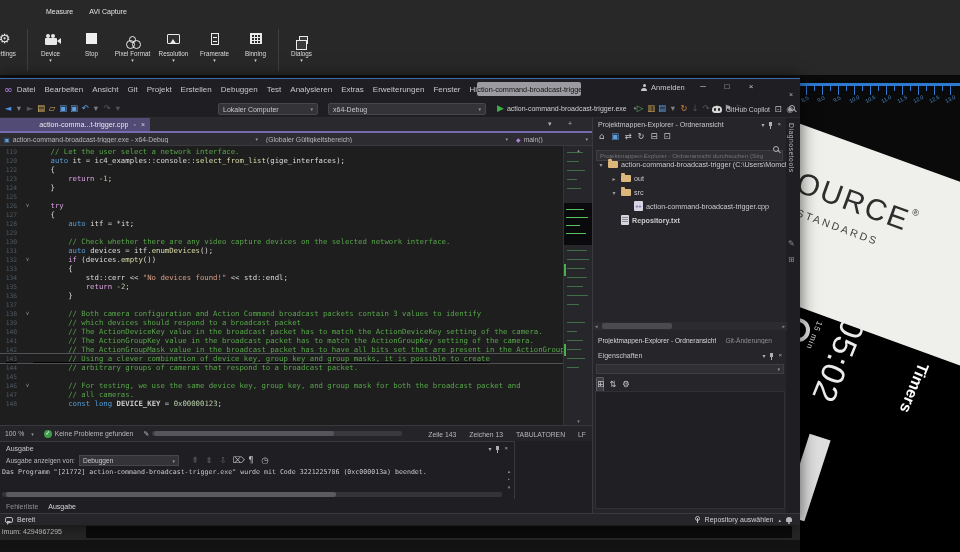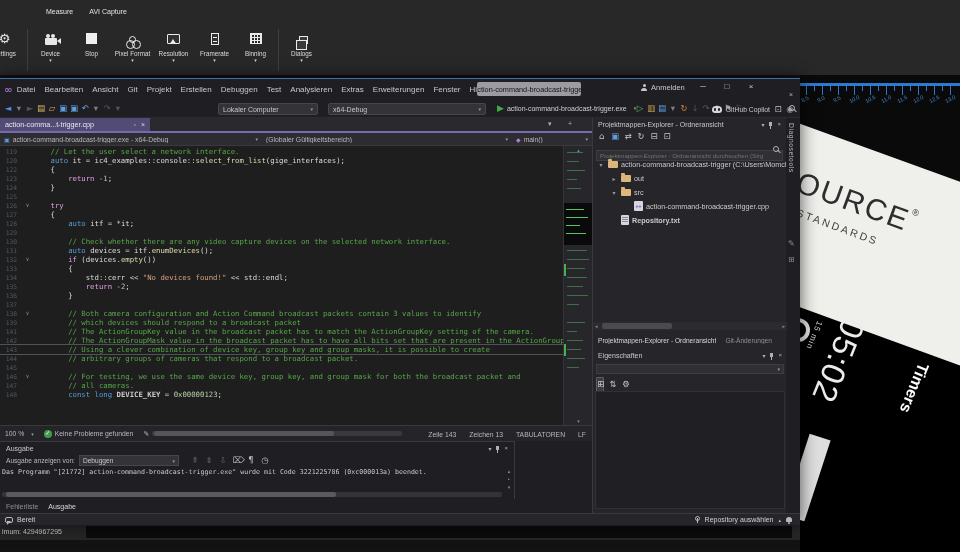--- a/index.html
+++ b/index.html
@@ -89,38 +89,38 @@
   .run-label{font-size:7px;color:#d0d0d0;white-space:nowrap;}
   .copilot-cluster{position:absolute;right:6px;top:3px;display:flex;align-items:center;gap:4px;}
   .copilot-icon{width:10px;height:7px;background:#d8d8d8;border-radius:4px 4px 3px 3px;position:relative;}
   .copilot-icon::before{content:"";position:absolute;left:2px;top:2px;width:2px;height:3px;border-radius:1px;background:#222;box-shadow:4px 0 0 #222;}
   .copilot-label{font-size:6.8px;color:#c8c8cc;white-space:nowrap;}
 
   
   .tabbar{position:absolute;left:0;top:39px;width:592px;height:13px;background:#2a2a2e;}
   .doc-tab{position:absolute;left:0;top:0;height:13px;width:150px;background:#514b76;display:flex;align-items:center;
     padding:0 5px;gap:5px;}
-  .doc-tab-label{font-size:7.2px;color:#e8e8ec;white-space:nowrap;overflow:hidden;flex:1;}
+  .doc-tab-label{font-size:7.2px;color:#e8e8ec;white-space:nowrap;overflow:hidden;flex:1;text-align:right;}
   .doc-dot{font-size:7px;color:#d8d8dc;}
   .doc-x{font-size:7px;color:#d8d8dc;}
   .tab-extra{position:absolute;top:2px;font-size:7px;color:#b0b0b4;}
   .tab-underline{position:absolute;left:0;top:52px;width:592px;height:2px;background:#756bae;}
   .breadcrumb{position:absolute;left:0;top:54px;width:592px;height:13px;background:#2d2d31;border-bottom:1px solid #3a3a3e;
     display:flex;align-items:center;}
   .bc-seg{display:flex;align-items:center;height:13px;padding:0 4px;font-size:6.8px;color:#b8b8bc;white-space:nowrap;overflow:hidden;}
   .bc-seg .dd-caret{margin-left:auto;}
   .bc1{width:262px;}.bc2{width:250px;}.bc3{flex:1;}
   .bc-ico{font-size:6px;margin-right:3px;color:#5f9fe0;font-family:"DejaVu Sans",sans-serif;}
   .bc-cube{color:#b07fd8;}
 
   .codearea{position:absolute;left:0;top:67px;width:592px;height:279px;background:#1e1e1e;overflow:hidden;}
   #code-lines{position:absolute;left:0;top:1px;right:29px;}
   .cl{height:9px;display:flex;align-items:center;white-space:pre;
     font-family:"DejaVu Sans Mono",monospace;font-size:7.3px;line-height:9px;}
-  .cl.cur{outline:1px solid #515158;}
+  .cl.cur{outline:1px solid #515158;text-decoration:underline;}
   .ln{width:22px;text-align:right;color:#4f5a63;font-size:6.3px;padding-right:5px;flex:none;}
   .fold{width:11px;color:#8a8a8a;font-size:5.5px;text-align:center;flex:none;font-family:"DejaVu Sans",sans-serif;}
   .ct{flex:1;overflow:hidden;}
   .tk-c{color:#57a64a;} .tk-k{color:#569cd6;} .tk-ctl{color:#d8a0df;} .tk-s{color:#d69d85;}
   .tk-n{color:#b5cea8;} .tk-p{color:#dcdcdc;} .tk-fn{color:#dcdcaa;} .tk-cn{color:#cacaca;font-weight:bold;}
   .mini{position:absolute;right:0;top:0;width:29px;height:279px;background:#27272b;border-left:1px solid #333338;}
   .mini-vp{position:absolute;left:0;top:57px;width:29px;height:42px;background:#0a0a0c;}
   .mini-mark{position:absolute;height:1px;background:#3f6f46;}
   .mini-mark.brt{background:#57c25e;}
   .mini-bar{position:absolute;left:0;width:2px;height:12px;background:#4bae4f;}
@@ -461,20 +461,21 @@
           <div class="cl"><span class="ln">130</span><span class="fold"></span><span class="ct"><span class="tk-c">        // Check whether there are any video capture devices on the selected network interface.</span></span></div>
           <div class="cl"><span class="ln">131</span><span class="fold"></span><span class="ct"><span class="tk-p">        </span><span class="tk-k">auto</span><span class="tk-p"> devices = itf.</span><span class="tk-fn">enumDevices</span><span class="tk-p">();</span></span></div>
           <div class="cl"><span class="ln">132</span><span class="fold">∨</span><span class="ct"><span class="tk-p">        </span><span class="tk-ctl">if</span><span class="tk-p"> (devices.</span><span class="tk-fn">empty</span><span class="tk-p">())</span></span></div>
           <div class="cl"><span class="ln">133</span><span class="fold"></span><span class="ct"><span class="tk-p">        {</span></span></div>
           <div class="cl"><span class="ln">134</span><span class="fold"></span><span class="ct"><span class="tk-p">            std::cerr &lt;&lt; </span><span class="tk-s">"No devices found!"</span><span class="tk-p"> &lt;&lt; std::endl;</span></span></div>
           <div class="cl"><span class="ln">135</span><span class="fold"></span><span class="ct"><span class="tk-p">            </span><span class="tk-ctl">return</span><span class="tk-p"> </span><span class="tk-n">-2</span><span class="tk-p">;</span></span></div>
           <div class="cl"><span class="ln">136</span><span class="fold"></span><span class="ct"><span class="tk-p">        }</span></span></div>
           <div class="cl"><span class="ln">137</span><span class="fold"></span><span class="ct"></span></div>
           <div class="cl"><span class="ln">138</span><span class="fold">∨</span><span class="ct"><span class="tk-c">        // Both camera configuration and Action Command broadcast packets contain 3 values to identify</span></span></div>
           <div class="cl"><span class="ln">139</span><span class="fold"></span><span class="ct"><span class="tk-c">        // which devices should respond to a broadcast packet</span></span></div>
+          <div class="cl"><span class="ln">140</span><span class="fold"></span><span class="ct"><span class="tk-c">        // The ActionDeviceKey value in the broadcast packet has to match the ActionDeviceKey setting of the camera.</span></span></div>
           <div class="cl"><span class="ln">141</span><span class="fold"></span><span class="ct"><span class="tk-c">        // The ActionGroupKey value in the broadcast packet has to match the ActionGroupKey setting of the camera.</span></span></div>
           <div class="cl"><span class="ln">142</span><span class="fold"></span><span class="ct"><span class="tk-c">        // The ActionGroupMask value in the broadcast packet has to have all bits set that are present in the ActionGroupMask</span></span></div>
           <div class="cl cur"><span class="ln">143</span><span class="fold"></span><span class="ct"><span class="tk-c">        // Using a clever combination of device key, group key and group masks, it is possible to create</span></span></div>
           <div class="cl"><span class="ln">144</span><span class="fold"></span><span class="ct"><span class="tk-c">        // arbitrary groups of cameras that respond to a broadcast packet.</span></span></div>
           <div class="cl"><span class="ln">145</span><span class="fold"></span><span class="ct"></span></div>
           <div class="cl"><span class="ln">146</span><span class="fold">∨</span><span class="ct"><span class="tk-c">        // For testing, we use the same device key, group key, and group mask for both the broadcast packet and</span></span></div>
           <div class="cl"><span class="ln">147</span><span class="fold"></span><span class="ct"><span class="tk-c">        // all cameras.</span></span></div>
           <div class="cl"><span class="ln">148</span><span class="fold"></span><span class="ct"><span class="tk-p">        </span><span class="tk-k">const</span><span class="tk-p"> </span><span class="tk-k">long</span><span class="tk-p"> </span><span class="tk-cn">DEVICE_KEY</span><span class="tk-p"> = </span><span class="tk-n">0x00000123</span><span class="tk-p">;</span></span></div>
         </div>
       <div class="mini" id="minimap">

